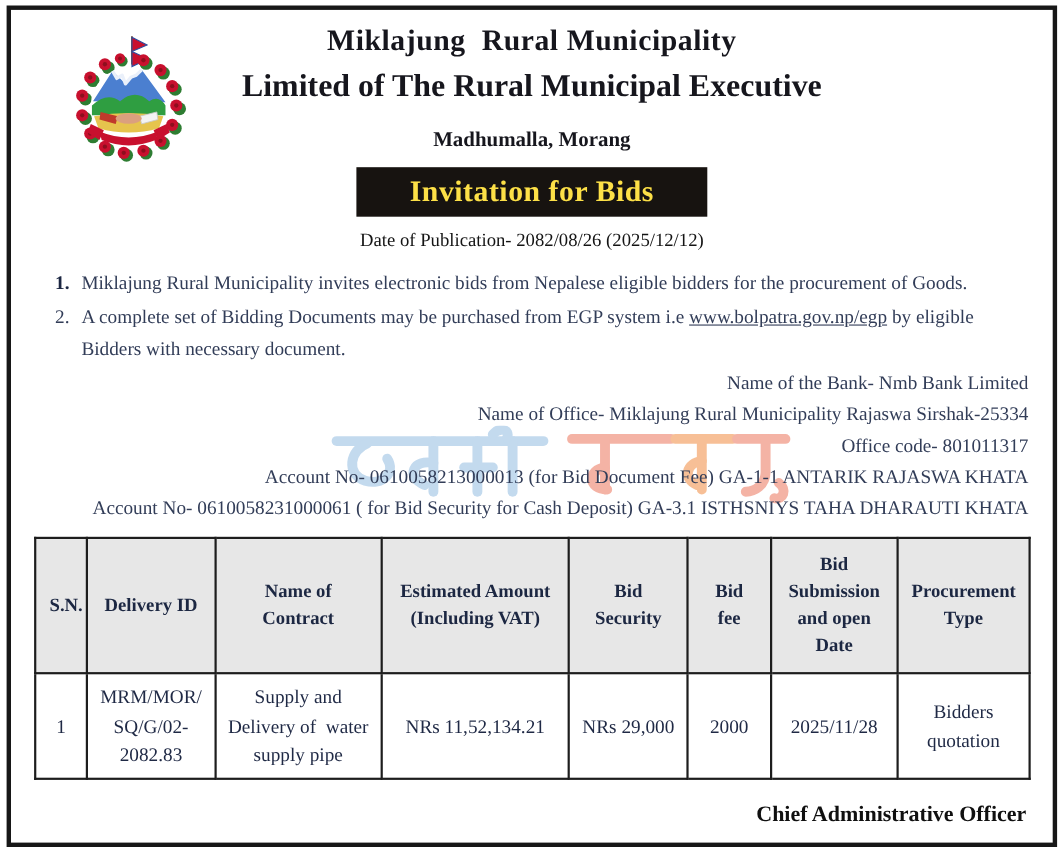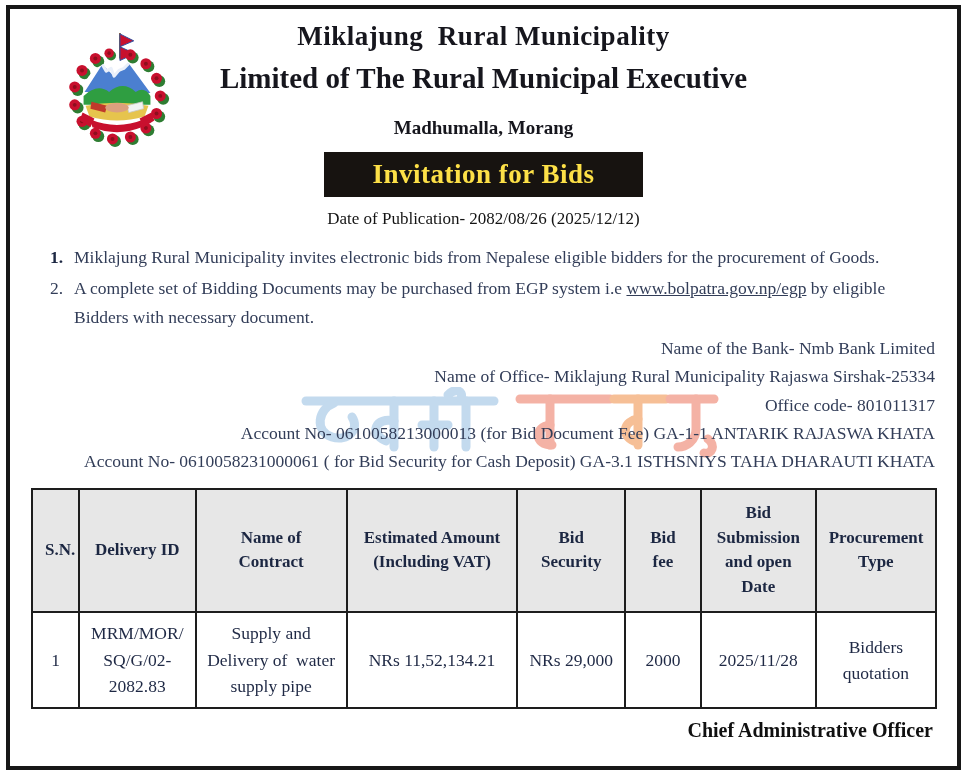--- a/index.html
+++ b/index.html
@@ -44,21 +44,21 @@
   table.bids th,table.bids td{border:2px solid #1d1d1d;}
   table.bids th{
     background:#e7e7e7;color:#1c2742;font-size:17px;font-weight:bold;
     height:117px;white-space:pre-line;line-height:1.45;padding:2px 12px;vertical-align:middle;text-align:center;
   }
   table.bids td{
     color:#1f2945;font-size:17.5px;height:90px;white-space:pre-wrap;
     line-height:1.5;padding:2px 6px;vertical-align:middle;text-align:center;background:#fff;
   }
   
-  .footer{margin:10px 24px 0 0;text-align:right;font-size:20px;font-weight:bold;color:#101010;}
+  .footer{margin:20px 24px 0 0;text-align:right;font-size:20px;font-weight:bold;color:#101010;}
 </style>
 </head>
 <body>
 
 <div class="page">
 
   <svg class="logo" viewBox="0 0 120 120" aria-hidden="true">
 
     <g>
       <line x1="63" y1="2" x2="63" y2="28" stroke="#7a4a21" stroke-width="1.6"></line>

